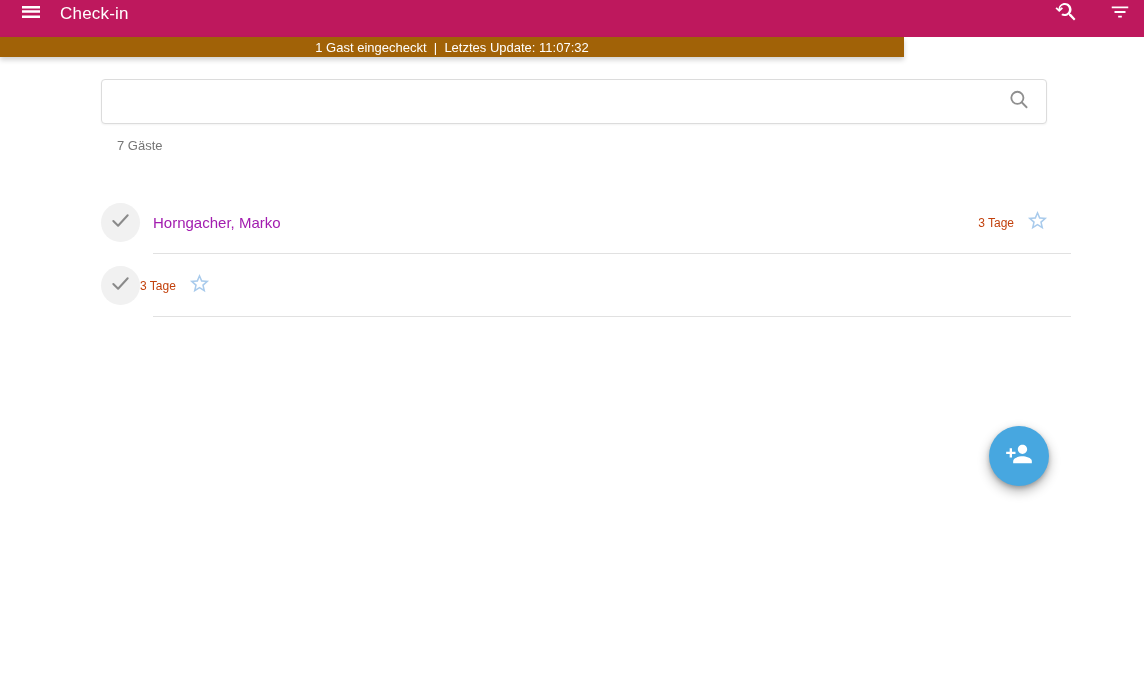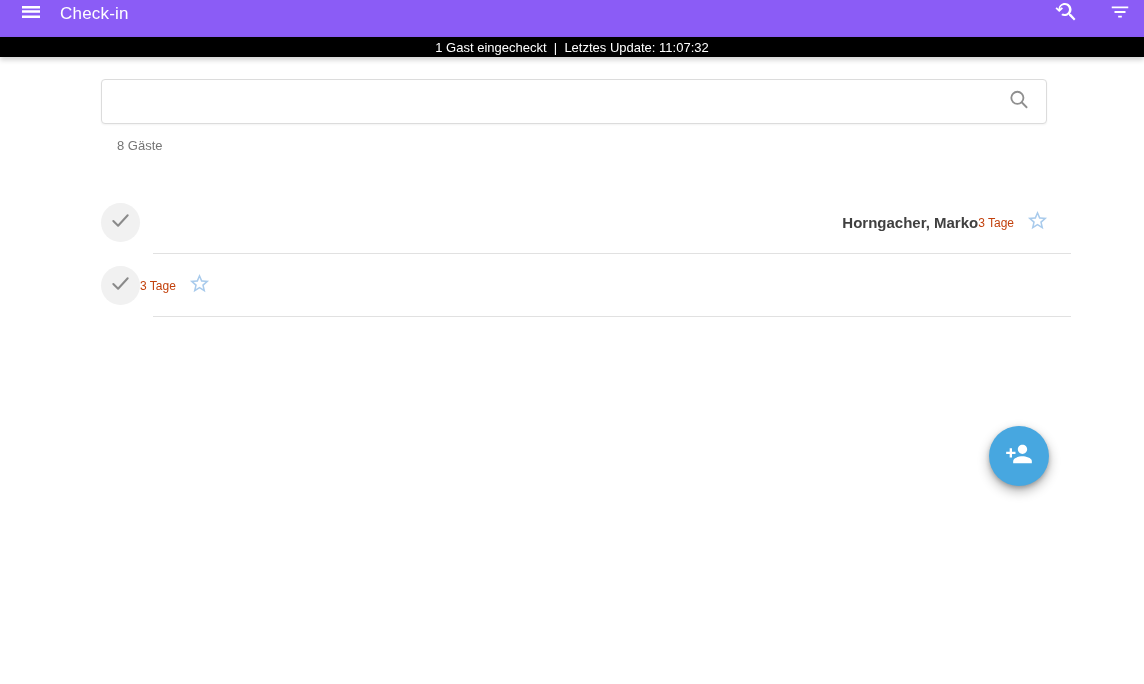--- a/index.html
+++ b/index.html
@@ -7,40 +7,40 @@
   body {
     font-family:"Liberation Sans", sans-serif;
     background:#ffffff;
     position:relative;
     overflow:hidden;
   }
 
   
   .appbar {
     position:absolute; top:0; left:0; width:1144px; height:37px;
-    background:#8b5cf6; color:#fff;
+    background:#be185d; color:#fff;
   }
   .appbar-inner {
     height:28px; display:flex; align-items:center;
     padding:0 12px 0 19px;
   }
   .icon-btn {
     width:24px; height:24px; display:flex; align-items:center; justify-content:center;
     cursor:pointer; flex:0 0 auto;
   }
   .appbar-title {
     margin-left:17px; font-size:17px; font-weight:500; letter-spacing:0.2px;
   }
   .appbar-spacer { flex:1; }
   .appbar .hdr-icon { margin-left:30px; }
 
   
   .status-strip {
-    position:absolute; top:37px; left:0; width:1144px; height:20px;
-    background:#000000; color:#ffffff;
+    position:absolute; top:37px; left:0; width:904px; height:20px;
+    background:#a16207; color:#ffffff;
     display:flex; align-items:center; justify-content:center;
     font-size:13px; white-space:pre;
     box-shadow:0 3px 5px rgba(0,0,0,0.18);
     z-index:2;
   }
 
   
   .search-box {
     position:absolute; left:101px; top:79px; width:946px; height:45px;
     background:#fff; border:1px solid #dcdcdc; border-radius:4px;
@@ -71,23 +71,22 @@
   .guest-row::after {
     content:""; position:absolute; left:52px; right:0; bottom:0;
     height:1px; background:#e1e1e1;
   }
   .avatar {
     width:39px; height:39px; border-radius:50%; background:#f1f1f1;
     display:flex; align-items:center; justify-content:center;
     flex:0 0 auto; cursor:pointer;
   }
   .guest-name {
-    margin-left:13px; font-size:15px; font-weight:700; color:#404040;
+    margin-left:13px; font-size:15px; font-weight:400; color:#a21caf;
     flex:1;
-    text-align:right;
   }
   .guest-duration {
     font-size:12px; color:#c2410c; margin-right:12px; white-space:nowrap;
   }
   .star-btn {
     width:23px; height:23px; margin-right:22px;
     display:flex; align-items:center; justify-content:center;
     cursor:pointer; flex:0 0 auto;
   }
 
@@ -138,21 +137,21 @@
 <div class="search-box">
   <input type="text" placeholder="" style="">
   <span class="search-glyph">
     <svg width="26" height="26" viewBox="0 0 24 24" fill="none" stroke="#8f8f8f" stroke-width="1.7">
       <circle cx="10.5" cy="10" r="5.6"></circle>
       <line x1="14.7" y1="14.3" x2="19" y2="18.7" stroke-linecap="round"></line>
     </svg>
   </span>
 </div>
 
-<div class="guest-count">8 Gäste</div>
+<div class="guest-count">7 Gäste</div>
 
 <div class="guest-list">
 
   <div class="guest-row">
     <div class="avatar">
       <span>
         <svg width="23" height="23" viewBox="0 0 24 24" fill="none" stroke="#8a8a8a" stroke-width="2.1" stroke-linecap="round" stroke-linejoin="round">
             <polyline points="4.5,12.5 9.5,17.5 19.5,6.5"></polyline>
           </svg>
       </span>

